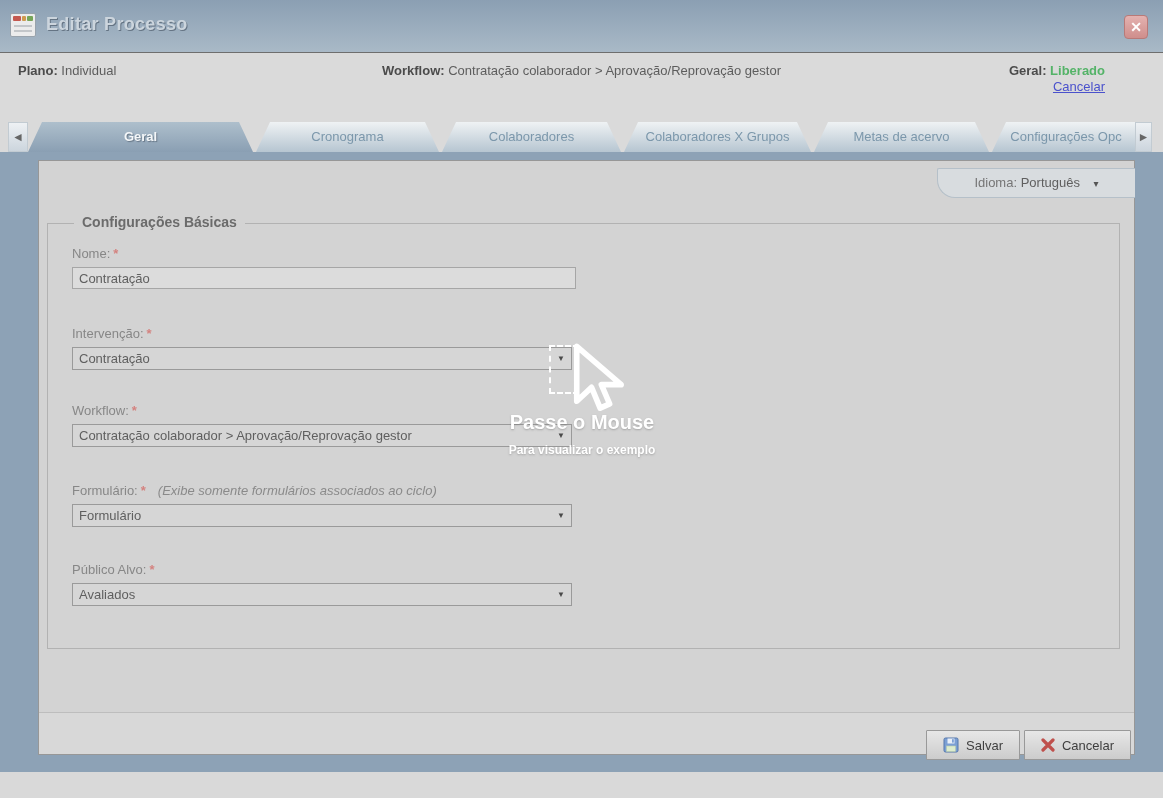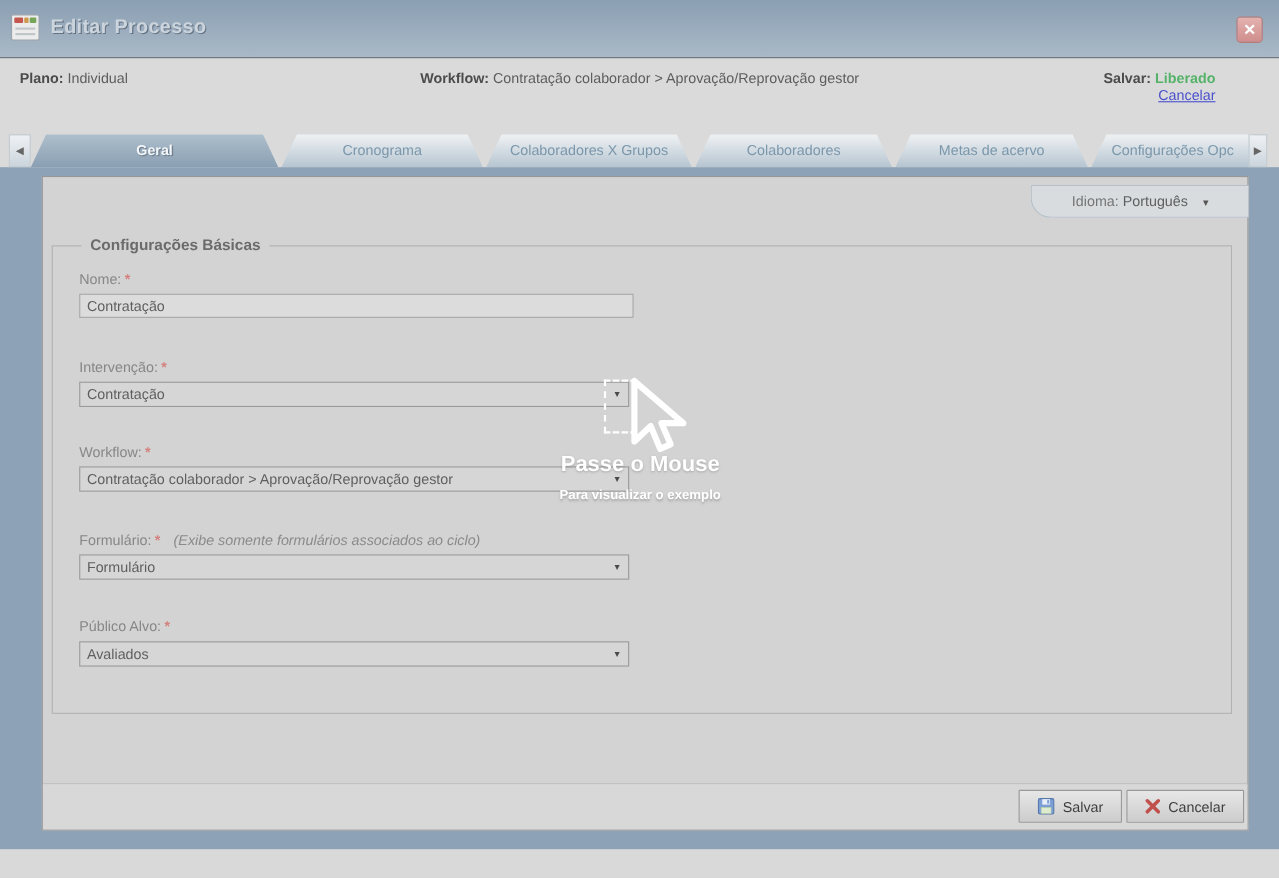--- a/index.html
+++ b/index.html
@@ -80,21 +80,21 @@
   .tinput{width:504px;height:22px;box-sizing:border-box;background:#dcdcdc;
     border:1px solid #a6a6a6;color:#5f5f5f;font-size:13px;font-family:"Liberation Sans",sans-serif;
     padding:0 6px;}
   .select{position:relative;width:500px;height:23px;box-sizing:border-box;background:#d6d6d6;
     border:1px solid #9a9a9a;color:#5f5f5f;font-size:13px;line-height:21px;
     padding:0 22px 0 6px;cursor:pointer;white-space:nowrap;overflow:hidden;}
   .selarrow{position:absolute;right:6px;top:0;font-size:8px;color:#4a4a4a;line-height:22px;}
 
   .divider{position:absolute;left:0;right:0;top:551px;height:1px;background:#bdbdbd;}
   .footerbar{position:absolute;left:0;right:0;top:552px;bottom:0;background:#d8d8d8;}
-  .btns{position:absolute;right:3px;top:5px;display:flex;gap:4px;padding-left:12px;}
+  .btns{position:absolute;right:3px;top:17px;display:flex;gap:4px;padding-left:12px;}
   .btn{height:30px;box-sizing:border-box;display:flex;align-items:center;gap:7px;
     padding:0 16px;background:linear-gradient(#e7e7e7,#cccccc);
     border:1px solid #999;border-radius:1px;font-size:13px;color:#3f3f3f;cursor:pointer;}
 
   
   .dashed-box{position:absolute;left:549px;top:345px;width:26px;height:45px;
     border:2px dashed #fff;z-index:30;}
   .cursor-icon{position:absolute;left:563px;top:342px;z-index:31;}
   .hint{position:absolute;left:382px;top:411px;width:400px;text-align:center;color:#fff;z-index:32;
     text-shadow:0 1px 2px rgba(120,120,120,.5);}
@@ -124,36 +124,36 @@
     <div class="infobar">
       <div class="plano">
         <b>Plano:</b>
         <span>Individual</span>
       </div>
       <div class="wfline">
         <b>Workflow:</b>
         <span>Contratação colaborador &gt; Aprovação/Reprovação gestor</span>
       </div>
       <div class="statusline">
-        <b>Salvar:</b>
+        <b>Geral:</b>
         <span class="status-value">Liberado</span>
       </div>
       <div class="alterar">Cancelar</div>
 
       <div class="tabstrip">
         <div class="tabscroll left">◄</div>
         <div class="tabs-row">
           <div class="tab active" style="width:225px">
             <span>Geral</span></div>
           <div class="tab" style="width:183px">
             <span>Cronograma</span></div>
+          <div class="tab" style="width:179px">
+            <span>Colaboradores</span></div>
           <div class="tab" style="width:187px">
             <span>Colaboradores X Grupos</span></div>
-          <div class="tab" style="width:179px">
-            <span>Colaboradores</span></div>
           <div class="tab" style="width:175px">
             <span>Metas de acervo</span></div>
           <div class="tab clipped" style="width:148px">
             <span>Configurações Opc</span></div>
         </div>
         <div class="tabscroll right">►</div>
       </div>
     </div>
 
     <div class="panel">

